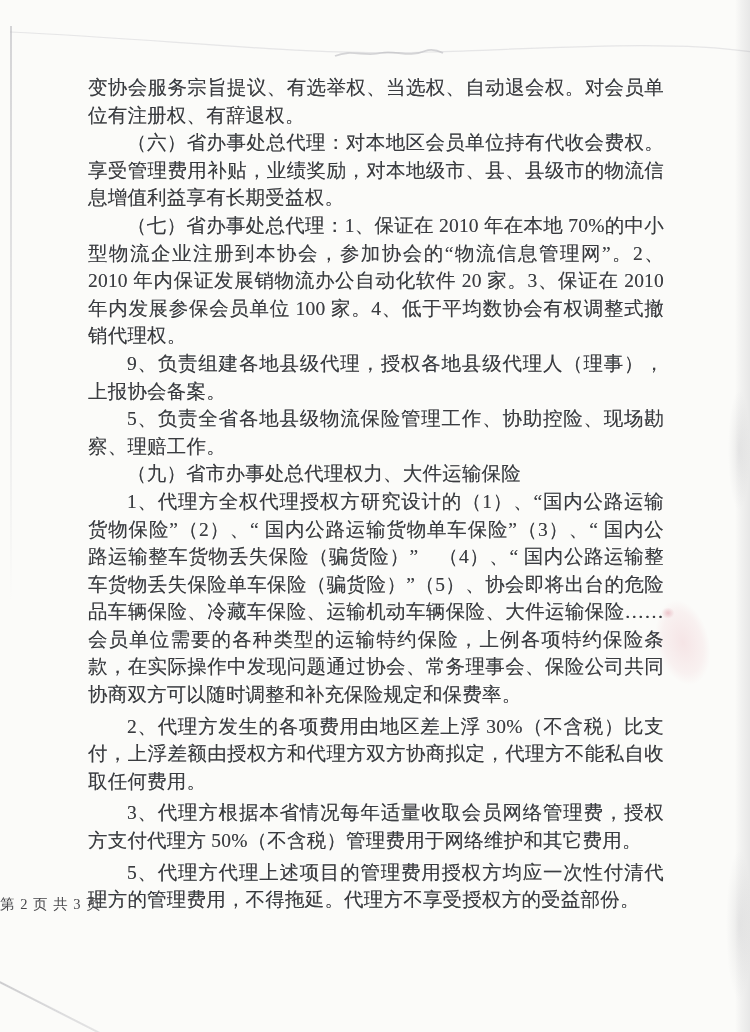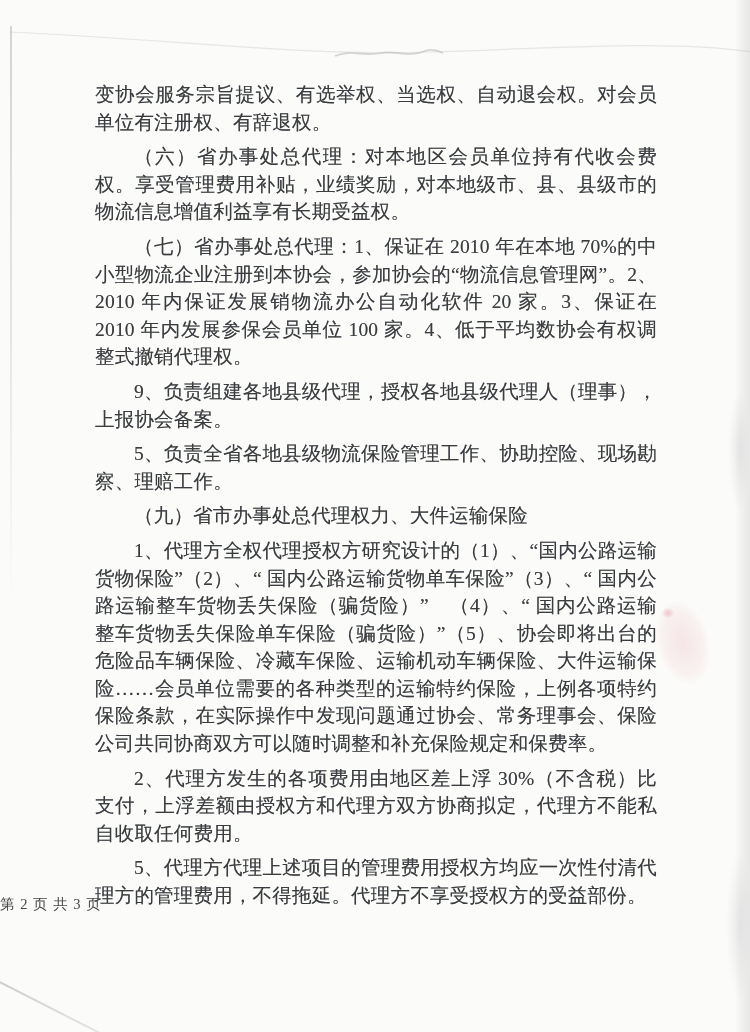--- a/index.html
+++ b/index.html
@@ -13,21 +13,21 @@
   }
 
   
   .textblock{
     position:absolute;left:88px;top:74px;width:576px;
     color:var(--ink,#3a3c40);
     font-size:19.5px;line-height:27.6px;
     text-align:justify;letter-spacing:0.2px;
     text-shadow:0 0 0.5px rgba(58,60,64,0.5);
   }
-  .textblock p{margin:7px;text-indent:2em;}
+  .textblock p{margin:0;text-indent:2em;}
   .textblock p.flush{text-indent:0;}
   .textblock p.gap{margin-top:4px;}
 
   
   .footer{
     position:absolute;left:0;top:895px;width:100%;
     text-align:left;font-size:14.5px;letter-spacing:1px;
     color:#47474b;
   }
 
@@ -79,19 +79,20 @@
 
   <div class="textblock">
     <p class="flush">变协会服务宗旨提议、有选举权、当选权、自动退会权。对会员单位有注册权、有辞退权。</p>
     <p>（六）省办事处总代理：对本地区会员单位持有代收会费权。享受管理费用补贴，业绩奖励，对本地级市、县、县级市的物流信息增值利益享有长期受益权。</p>
     <p>（七）省办事处总代理：1、保证在 2010 年在本地 70%的中小型物流企业注册到本协会，参加协会的“物流信息管理网”。2、2010 年内保证发展销物流办公自动化软件 20 家。3、保证在 2010 年内发展参保会员单位 100 家。4、低于平均数协会有权调整式撤销代理权。</p>
     <p>9、负责组建各地县级代理，授权各地县级代理人（理事），上报协会备案。</p>
     <p>5、负责全省各地县级物流保险管理工作、协助控险、现场勘察、理赔工作。</p>
     <p>（九）省市办事处总代理权力、大件运输保险</p>
     <p>1、代理方全权代理授权方研究设计的（1）、“国内公路运输货物保险”（2）、“ 国内公路运输货物单车保险”（3）、“ 国内公路运输整车货物丢失保险（骗货险）”　（4）、“ 国内公路运输整车货物丢失保险单车保险（骗货险）”（5）、协会即将出台的危险品车辆保险、冷藏车保险、运输机动车辆保险、大件运输保险……会员单位需要的各种类型的运输特约保险，上例各项特约保险条款，在实际操作中发现问题通过协会、常务理事会、保险公司共同协商双方可以随时调整和补充保险规定和保费率。</p>
     <p class="gap">2、代理方发生的各项费用由地区差上浮 30%（不含税）比支付，上浮差额由授权方和代理方双方协商拟定，代理方不能私自收取任何费用。</p>
+    <p class="gap">3、代理方根据本省情况每年适量收取会员网络管理费，授权方支付代理方 50%（不含税）管理费用于网络维护和其它费用。</p>
     <p class="gap">5、代理方代理上述项目的管理费用授权方均应一次性付清代理方的管理费用，不得拖延。代理方不享受授权方的受益部份。</p>
 
   </div>
 
   <div class="footer">第 2 页 共 3 页</div>
 
 </div>
 
 </body></html>

